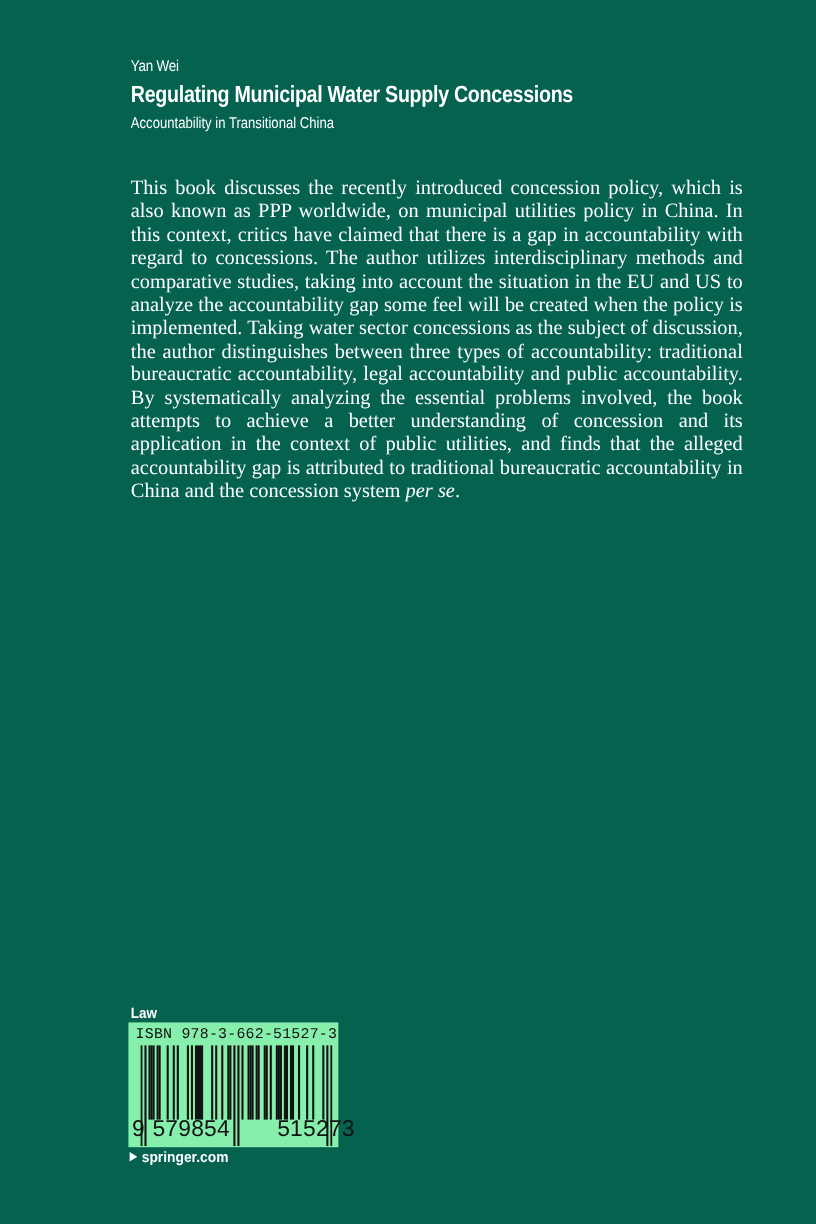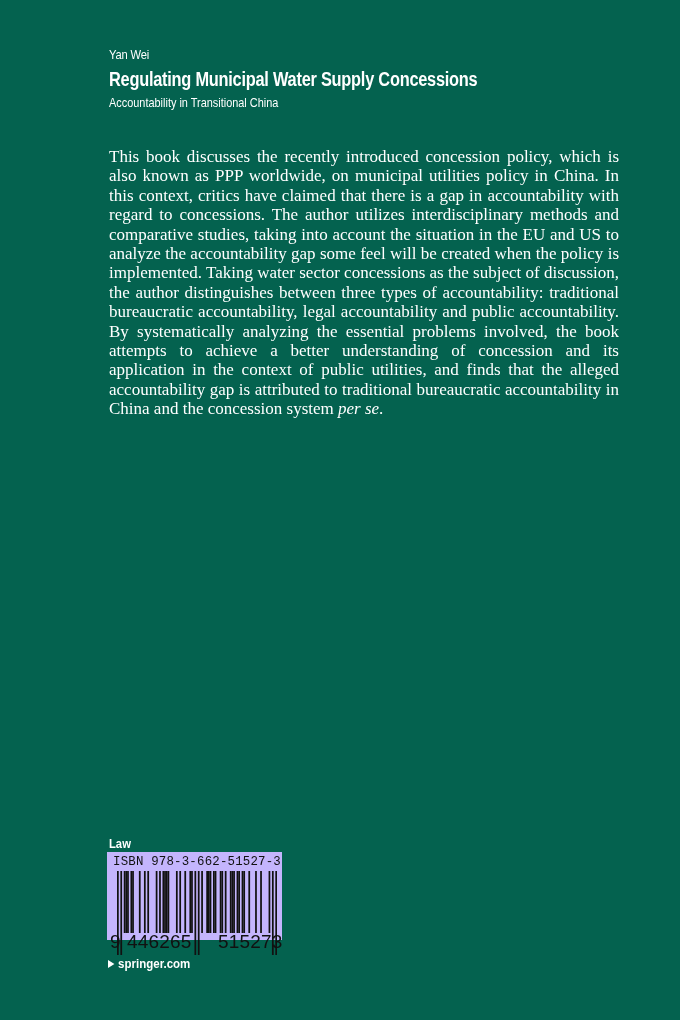--- a/index.html
+++ b/index.html
@@ -38,22 +38,22 @@
   }
   .blurb i { font-style: italic; }
   .category {
     position: absolute; left: 109px; top: 837px;
     font-family: "Liberation Sans", sans-serif;
     font-weight: bold; font-size: 12.5px;
     transform: scaleX(0.9); transform-origin: left;
   }
   .barcode-box {
     position: absolute; left: 107px; top: 852px;
-    width: 175px; height: 88px;
-    background: #c4b5fd;
+    width: 175px; height: 104px;
+    background: #86efac;
     color: #111;
   }
   .isbn-text {
     position: absolute; left: 6px; top: 3px;
     font-family: "Liberation Mono", monospace;
     font-size: 12.4px; letter-spacing: 0.2px;
     white-space: nowrap;
   }
   .bars {
     position: absolute; left: 10px; top: 19px;
@@ -61,21 +61,21 @@
   }
   .bars svg { display: block; }
   .digits {
     position: absolute; left: 3px; top: 80px;
     font-family: "Liberation Sans", sans-serif;
     font-size: 19px; line-height: 20px;
     white-space: nowrap;
   }
   .digit-lead { position: absolute; left: 0; }
   .digit-left { position: absolute; left: 17px; letter-spacing: 0.2px; }
-  .digit-right { position: absolute; left: 108px; letter-spacing: 0.2px; }
+  .digit-right { position: absolute; left: 89px; letter-spacing: 0.2px; padding-left: 32px; }
   .springer {
     position: absolute; left: 108px; top: 957px;
     font-family: "Liberation Sans", sans-serif;
     font-weight: bold; font-size: 12.5px;
     display: flex; align-items: center; gap: 4px;
     transform: scaleX(0.92); transform-origin: left;
   }
   .arrow {
     width: 0; height: 0;
     border-top: 4.5px solid transparent;
@@ -141,21 +141,21 @@
           <rect x="131.37" y="0" width="1.73" height="62" fill="#111"></rect>
           <rect x="138.11" y="0" width="1.73" height="62" fill="#111"></rect>
           <rect x="143.16" y="0" width="1.73" height="62" fill="#111"></rect>
           <rect x="151.58" y="0" width="1.73" height="62" fill="#111"></rect>
           <rect x="154.95" y="0" width="1.73" height="84" fill="#111"></rect>
           <rect x="158.32" y="0" width="1.73" height="84" fill="#111"></rect>
         </svg>
       </div>
     <div class="digits">
       <span class="digit-lead">9</span>
-      <span class="digit-left">446265</span>
+      <span class="digit-left">579854</span>
       <span class="digit-right">515273</span>
     </div>
   </div>
 
   <div class="springer">
     <span class="arrow"></span>
     <span>springer.com</span>
   </div>
 </div>
 

